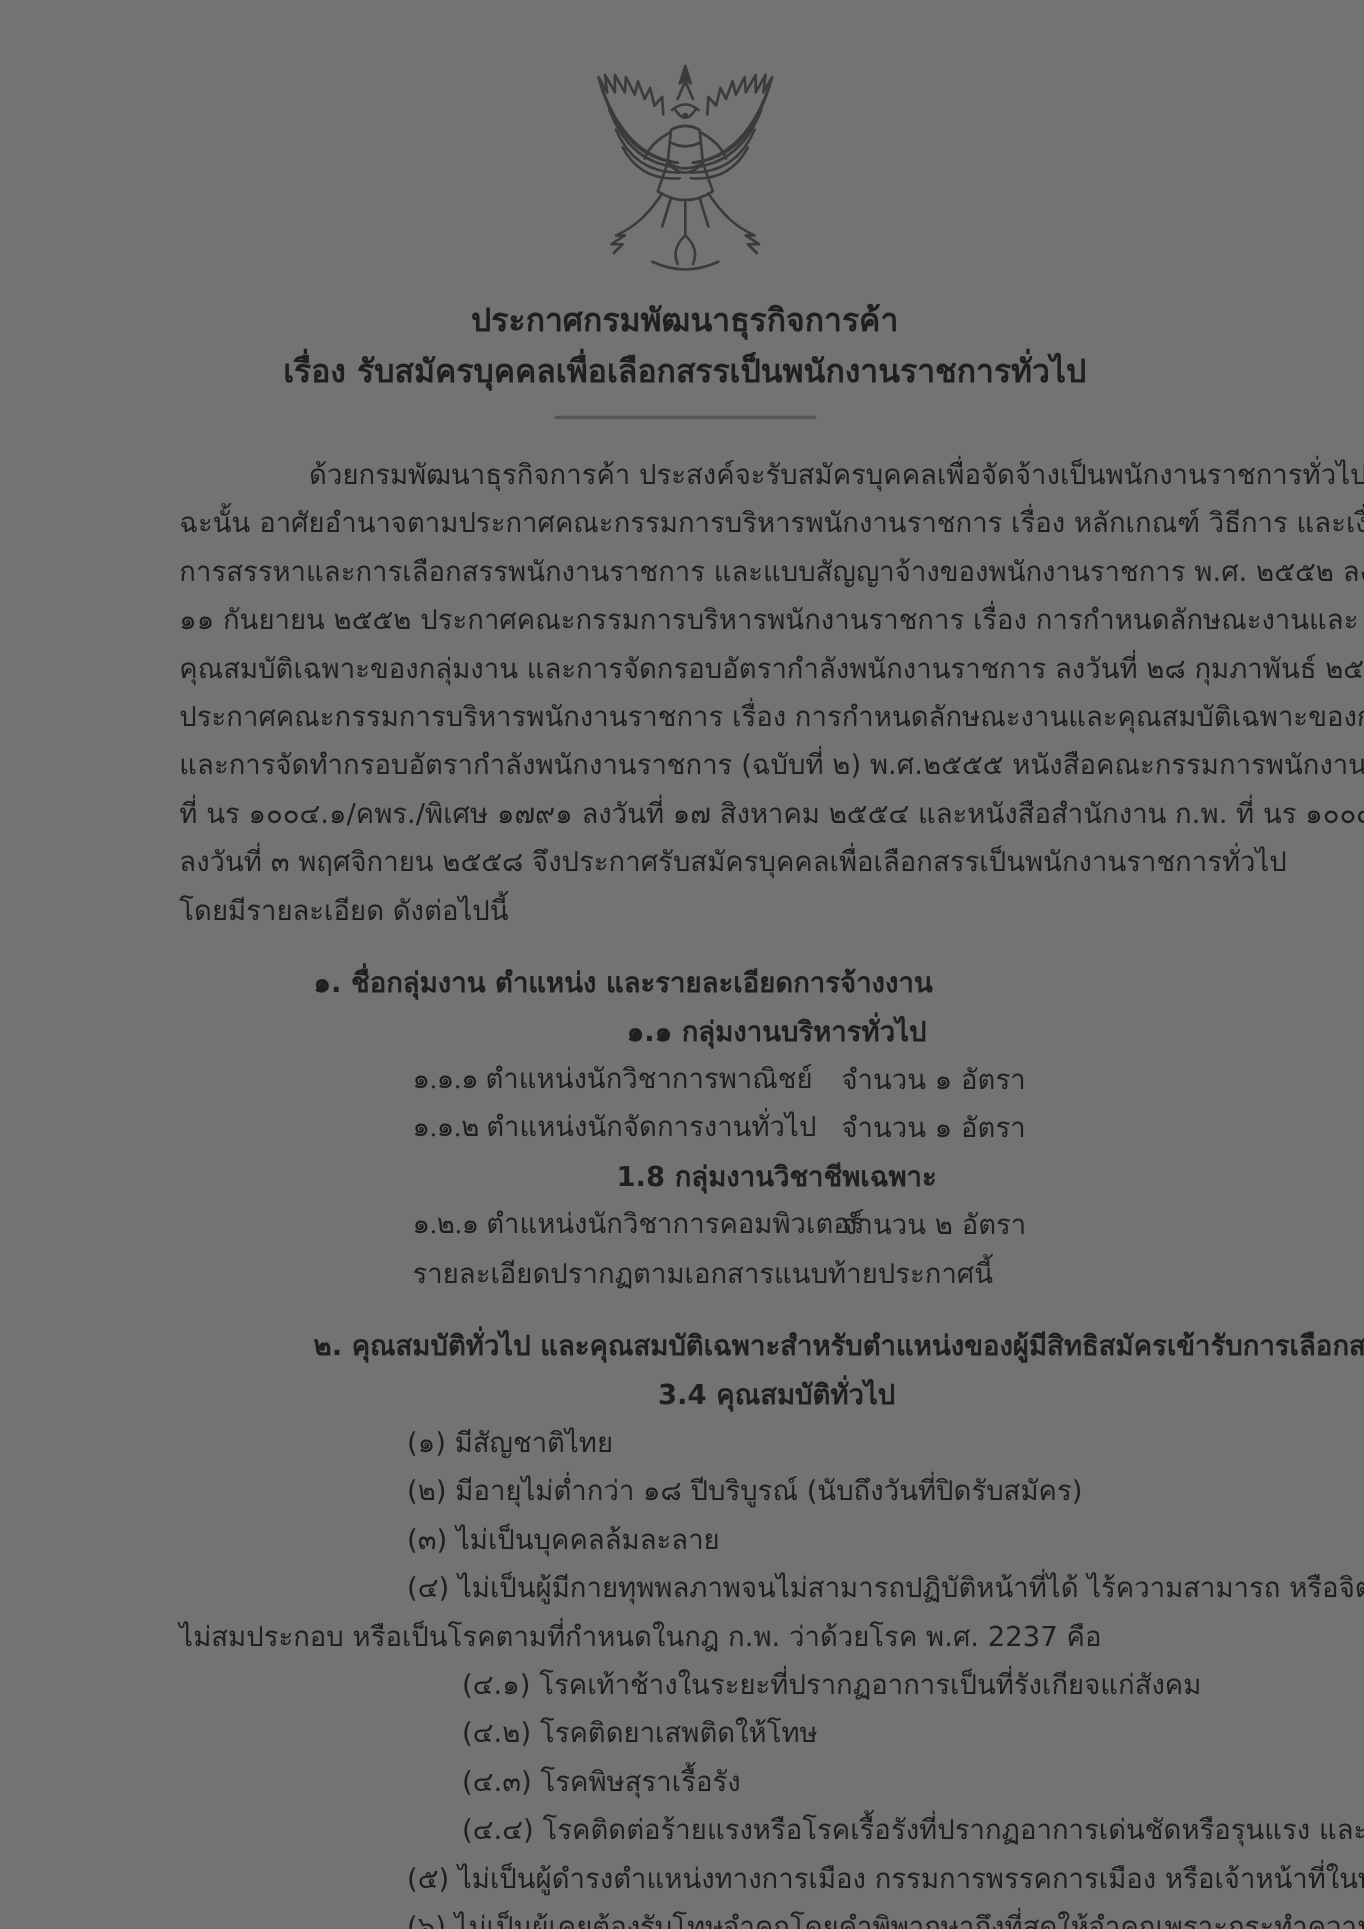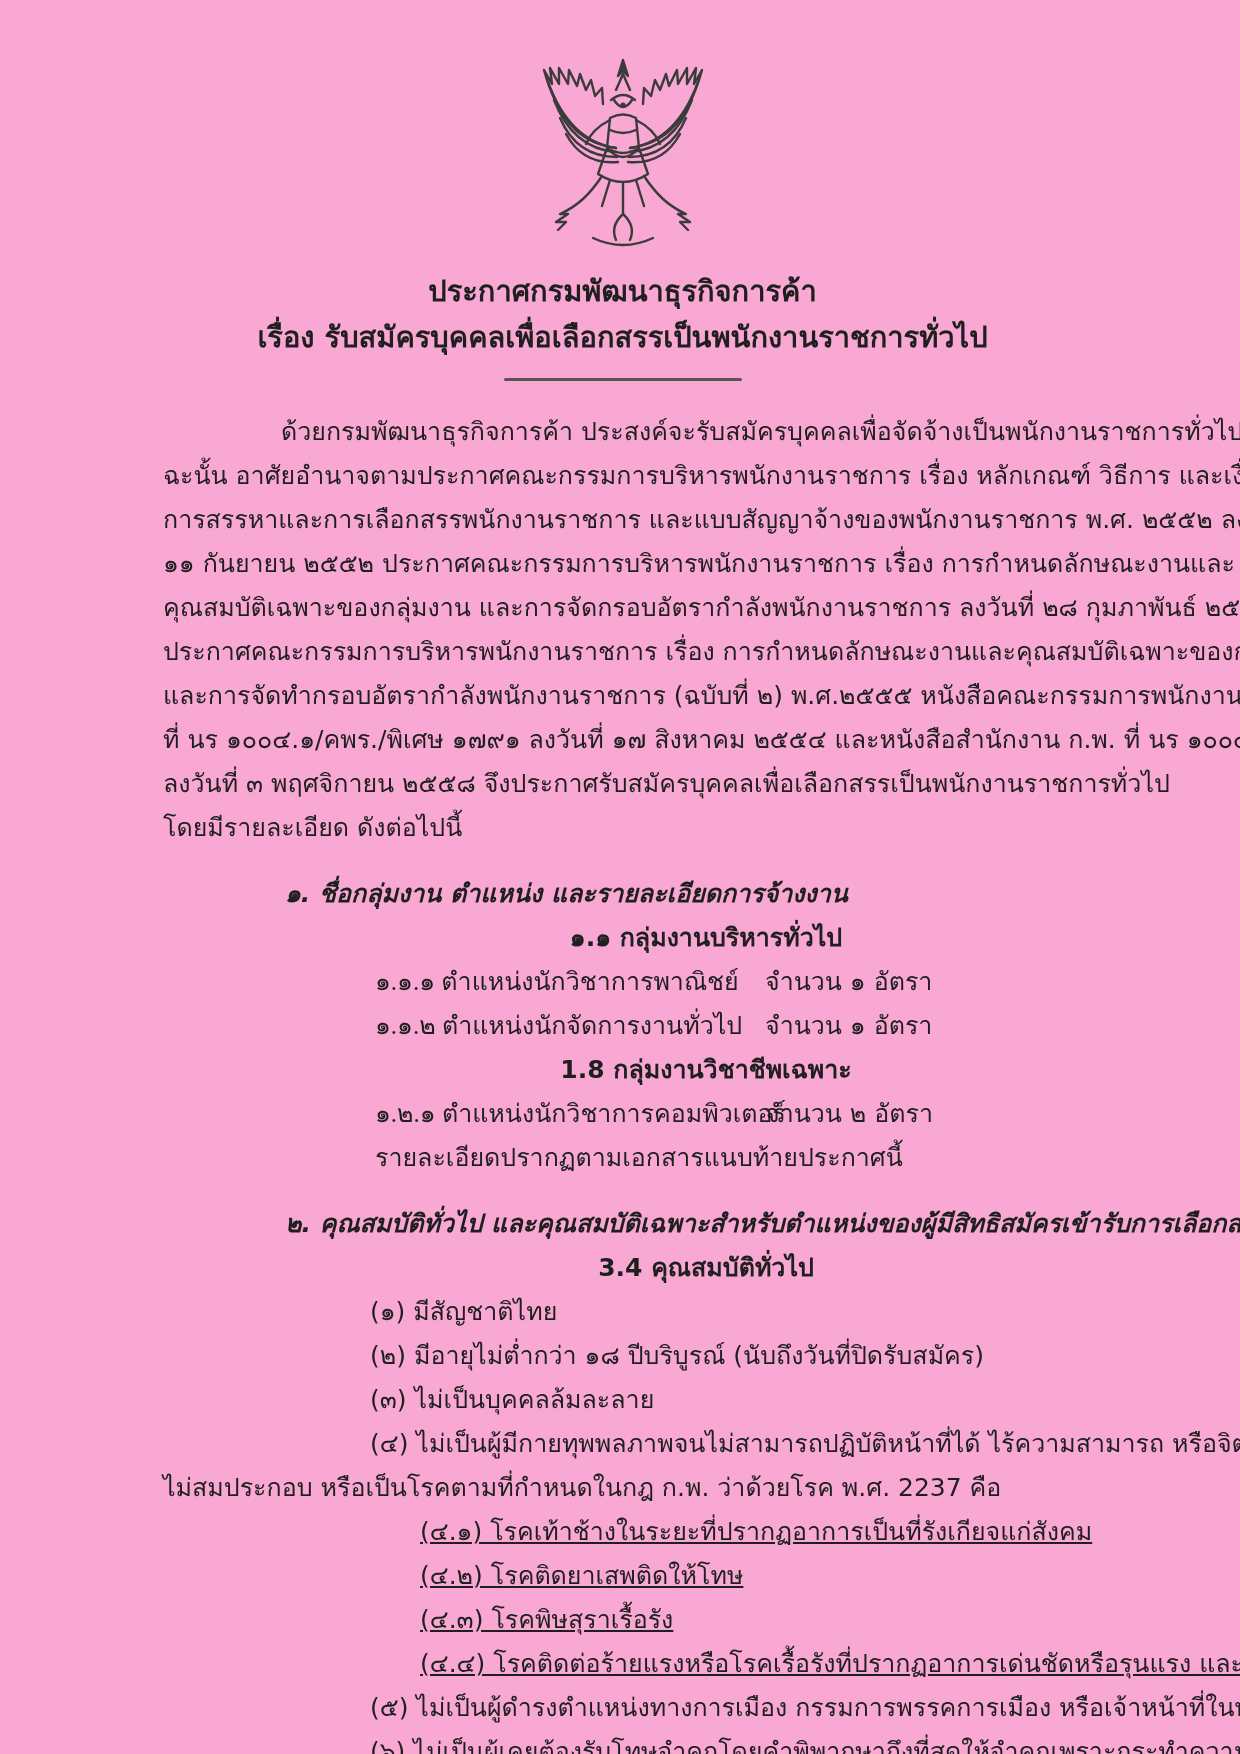--- a/index.html
+++ b/index.html
@@ -1,36 +1,36 @@
 <!DOCTYPE html>
 <html lang="th"><head>
 <meta charset="utf-8">
 <style>
   html,body{margin:0;padding:0;background:#d9d9d9;}
   .page{
-    width:1240px;height:1754px;background:#f9a8d4;position:relative;
+    width:1240px;height:1754px;background:#737373;position:relative;
     font-family:"DejaVu Sans","Liberation Sans",sans-serif;
     color:#1f1f1f;box-sizing:border-box;
     padding:56px 158px 0 163px;overflow:hidden;
     margin:0 auto;
   }
   .emblem{text-align:center;margin-bottom:10px;}
   .title-block{text-align:center;}
   .title{font-size:29px;font-weight:bold;line-height:46px;white-space:nowrap;}
   .divider{width:238px;height:3px;background:#555;margin:18px auto 0;border-radius:2px;}
   .body-text{margin-top:29px;}
   .line{font-size:25px;line-height:44px;white-space:nowrap;}
   .ind-first{padding-left:118px;}   
   .ind-h1{padding-left:122px;}      
   .ind-h2{padding-left:167px;text-align:center;}      
   .ind-item{padding-left:212px;}    
   .ind-li{padding-left:207px;}      
-  .ind-li2{padding-left:257px;text-decoration:underline;}     
+  .ind-li2{padding-left:257px;}     
   .bold{font-weight:bold;}
-  .sect-gap{margin-top:22px;font-style:italic;}
+  .sect-gap{margin-top:22px;}
   .pos-row{display:flex;}
   .pos-name{width:390px;flex:0 0 auto;font-family:Liberation Serif, serif;}
   .pos-count{flex:0 0 auto;}
 </style>
 </head>
 <body>
 
 <div class="page">
 
   <div class="emblem">

